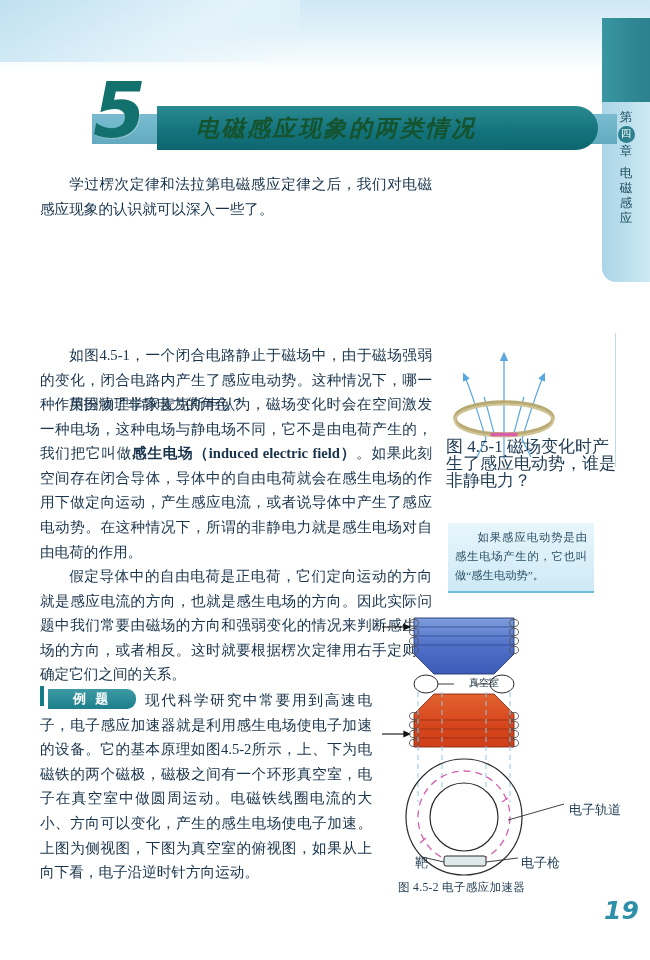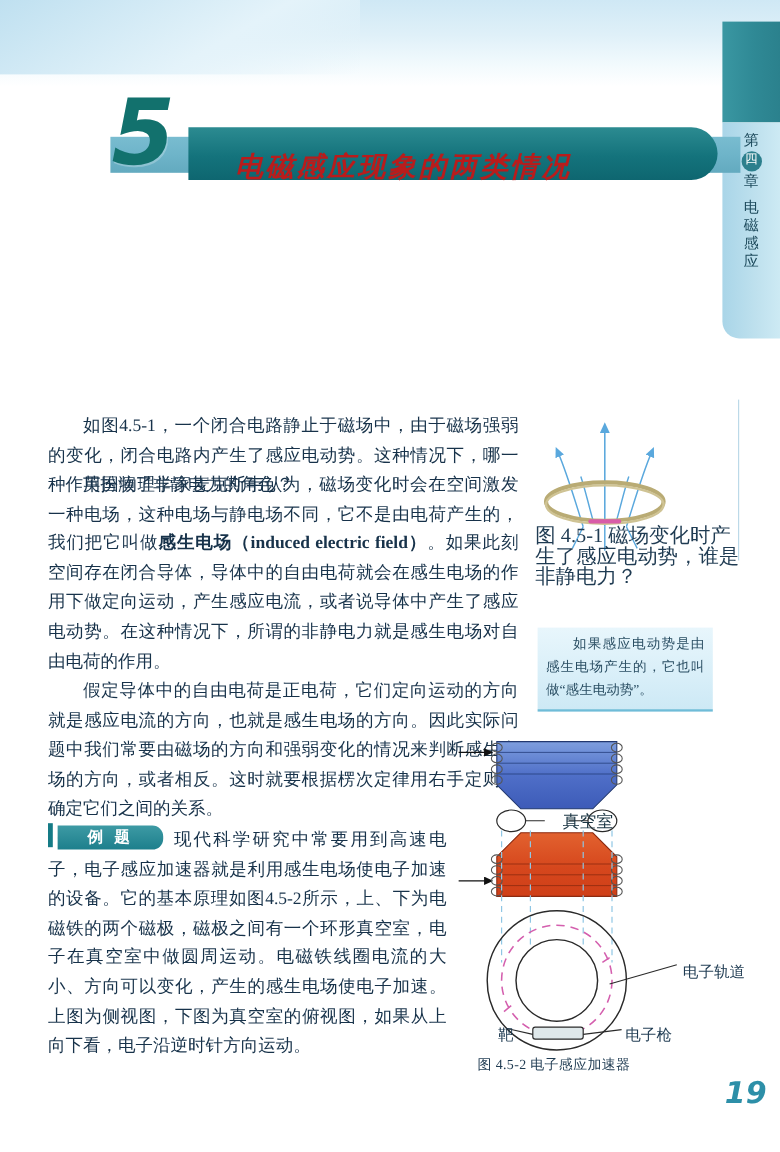--- a/index.html
+++ b/index.html
@@ -101,23 +101,23 @@
   .sec-pill {
     position: absolute;
     left: 157px; top: 106px;
     width: 441px; height: 44px;
     background: linear-gradient(180deg, #2c8b91 0%, #14737c 55%, #0e6670 100%);
     border-top-right-radius: 22px;
     border-bottom-right-radius: 22px;
   }
   .sec-title {
     position: absolute;
-    left: 196px; top: 124px;
+    left: 196px; top: 112px;
     width: 400px;
-    color: #b91c1c;
+    color: #14532d;
     font-size: 23px;
     line-height: 32px;
     font-family: "DejaVu Serif", serif;
     font-style: italic;
     font-weight: 700;
     letter-spacing: 2.5px;
   }
 
   
   .col {
@@ -233,21 +233,21 @@
     letter-spacing: 0.3px;
     font-family: "Liberation Serif", "DejaVu Serif", serif;
   }
   .f2-lbl {
     position: absolute;
     color: #1f3b52;
     font-size: 13px;
     font-family: "Liberation Serif", "DejaVu Serif", serif;
     white-space: nowrap;
   }
-  .lbl-vac  { left: 469px; top: 676px; color: #16313f; font-size: 14px; }
+  .lbl-vac  { left: 469px; top: 676px; color: #16313f; font-size: 10px; }
   .lbl-orb  { left: 569px; top: 801px; }
   .lbl-tgt  { left: 415px; top: 854px; }
   .lbl-gun  { left: 521px; top: 854px; }
 
   
   .pageno {
     position: absolute;
     left: 604px; top: 896px;
     color: #2d8fa8;
     font-size: 25px;
@@ -275,20 +275,23 @@
     <span class="ch">磁</span>
     <span class="ch">感</span>
     <span class="ch">应</span>
   </div>
 
   <div class="sec-bar"></div>
   <div class="sec-pill"></div>
   <div class="sec-num">5</div>
   <div class="sec-title">电磁感应现象的两类情况</div>
 
+  <div class="col p1">
+    <p>学过楞次定律和法拉第电磁感应定律之后，我们对电磁感应现象的认识就可以深入一些了。</p>
+  </div>
 
 
   <div class="col p3">
     <p>如图4.5-1，一个闭合电路静止于磁场中，由于磁场强弱的变化，闭合电路内产生了感应电动势。这种情况下，哪一种作用扮演了非静电力的角色？</p>
   </div>
 
   <div class="col p4">
     <p><span>英国物理学家麦克斯韦认为，磁场变化时会在空间激发一种电场，这种电场与静电场不同，它不是由电荷产生的，我们把它叫做</span><span class="bold">感生电场</span><span class="en">（induced electric field）</span><span>。如果此刻空间存在闭合导体，导体中的自由电荷就会在感生电场的作用下做定向运动，产生感应电流，或者说导体中产生了感应电动势。在这种情况下，所谓的非静电力就是感生电场对自由电荷的作用。</span></p>
   </div>
 

